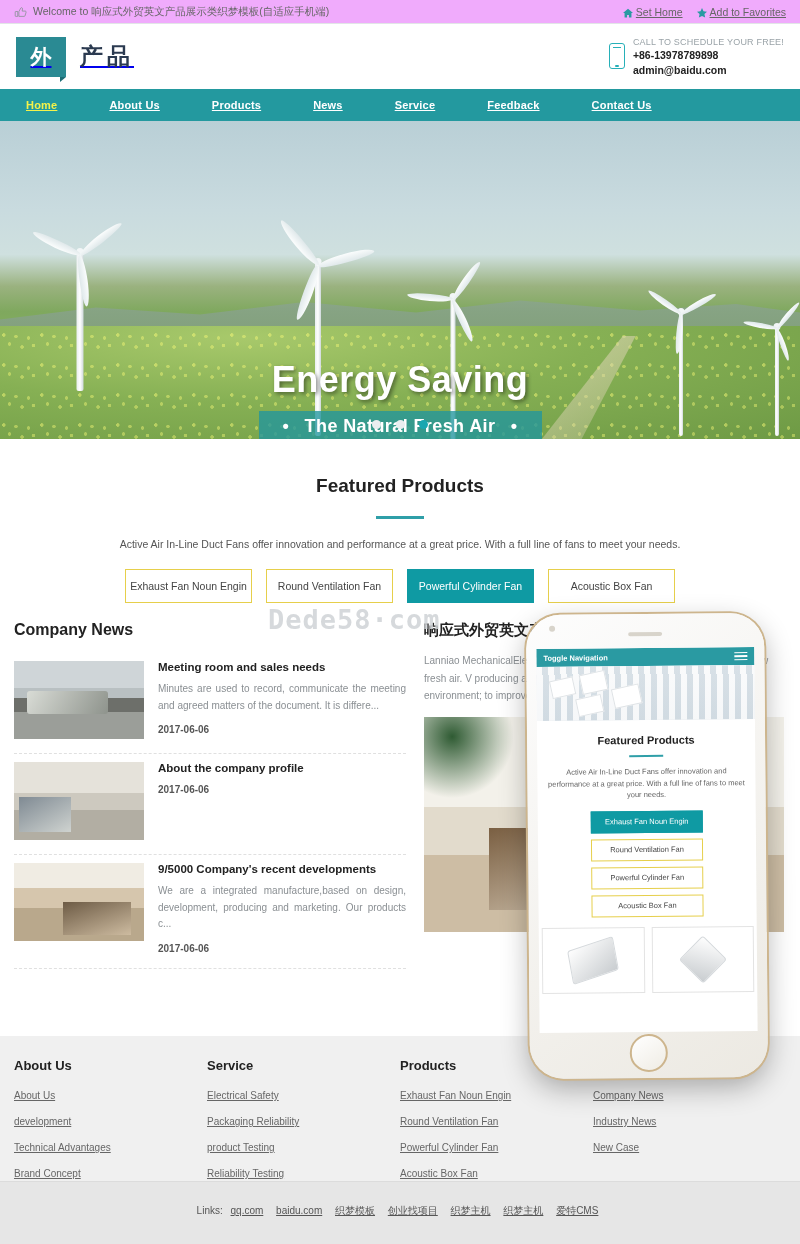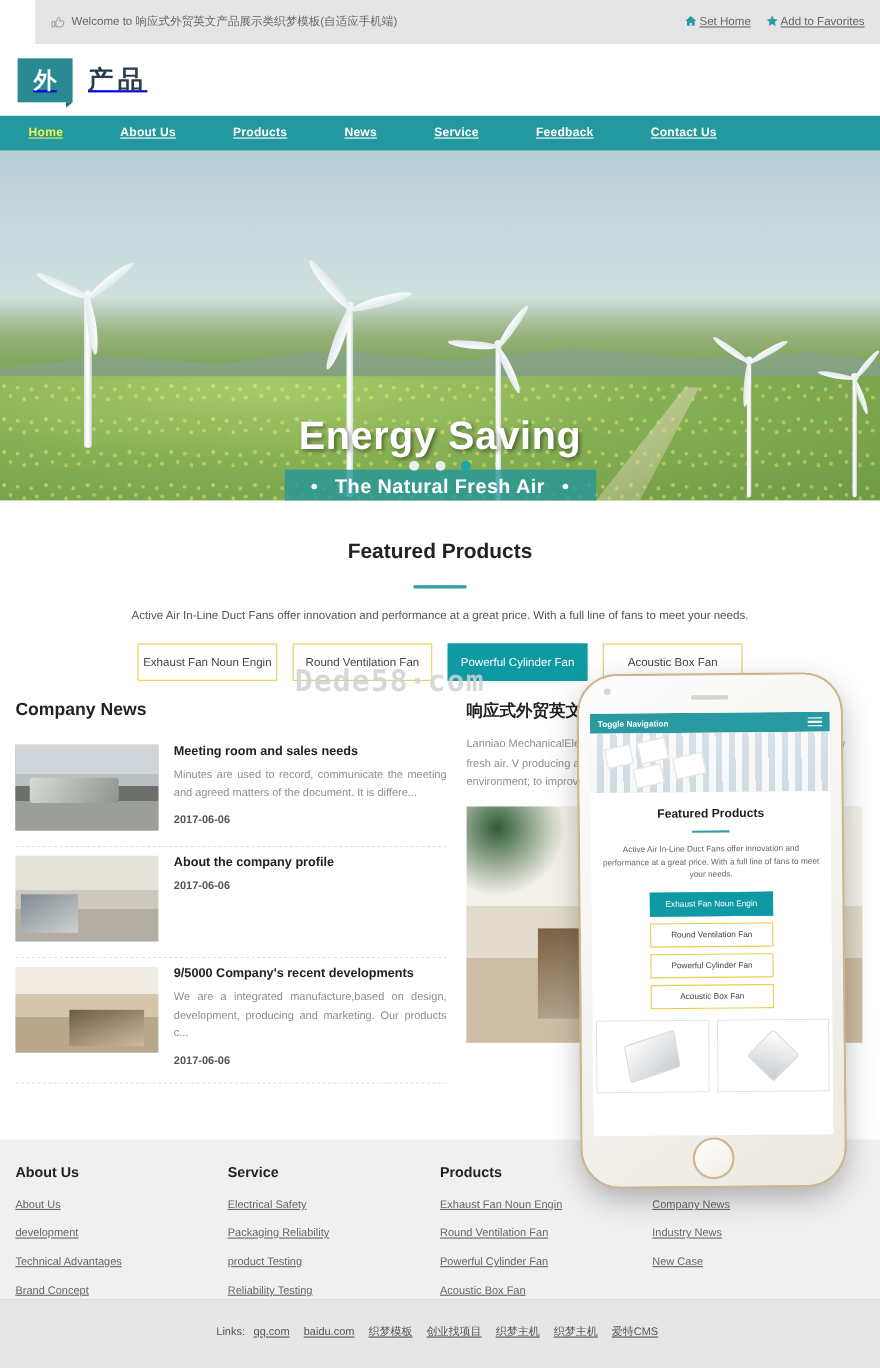--- a/index.html
+++ b/index.html
@@ -5,27 +5,27 @@
   * { box-sizing: border-box; margin: 0; padding: 0; }
   html, body {
     width: 800px; height: 1244px;
     font-family: "Liberation Sans", sans-serif;
     background: #fff; overflow: hidden;
   }
   body { position: relative; }
 
   
   .topbar {
-    height: 40px; background: #e5e5e5; border-bottom: 1px solid #e2e5e7;
+    height: 24px; background: #f0abfc; border-bottom: 1px solid #e2e5e7;
     display: flex; align-items: center; padding: 0 14px;
-    font-size: 10.5px; color: #666; margin-left: 32px;
+    font-size: 10.5px; color: #666;
   }
   .topbar .tb-left { display: flex; align-items: center; gap: 6px; flex: 1; }
   .topbar .tb-right { display: flex; align-items: center; gap: 14px; }
-  .tb-link { display: flex; align-items: flex-start; gap: 3px; color: #666; }
+  .tb-link { display: flex; align-items: flex-end; gap: 3px; color: #666; }
   .ic-thumb { width: 13px; height: 13px; display:inline-block; position: relative; }
   .ic-thumb svg, .ic-home svg, .ic-star svg { display: block; }
 
   
   .header {
     height: 65px; background: #fff; display: flex; align-items: center;
     padding: 0 16px; position: relative;
   }
   .logo-wrap { display: flex; align-items: center; gap: 14px; }
   .logo-badge {
@@ -243,20 +243,28 @@
       <span>Add to Favorites</span>
     </a>
   </div>
 </div>
 
 <div class="header">
   <a class="logo-wrap" href="#">
     <span class="logo-badge">外</span>
     <span class="logo-text">产品</span>
   </a>
+  <div class="contact">
+    <span class="phone-ic"></span>
+    <div class="contact-txt">
+      <div class="c1">CALL TO SCHEDULE YOUR FREE!</div>
+      <div class="c2">+86-13978789898</div>
+      <div class="c3">admin@baidu.com</div>
+    </div>
+  </div>
 </div>
 
 <nav class="nav">
   <a class="nav-item active" href="#">Home</a>
   <a class="nav-item" href="#">About Us</a>
   <a class="nav-item" href="#">Products</a>
   <a class="nav-item" href="#">News</a>
   <a class="nav-item" href="#">Service</a>
   <a class="nav-item" href="#">Feedback</a>
   <a class="nav-item" href="#">Contact Us</a>

